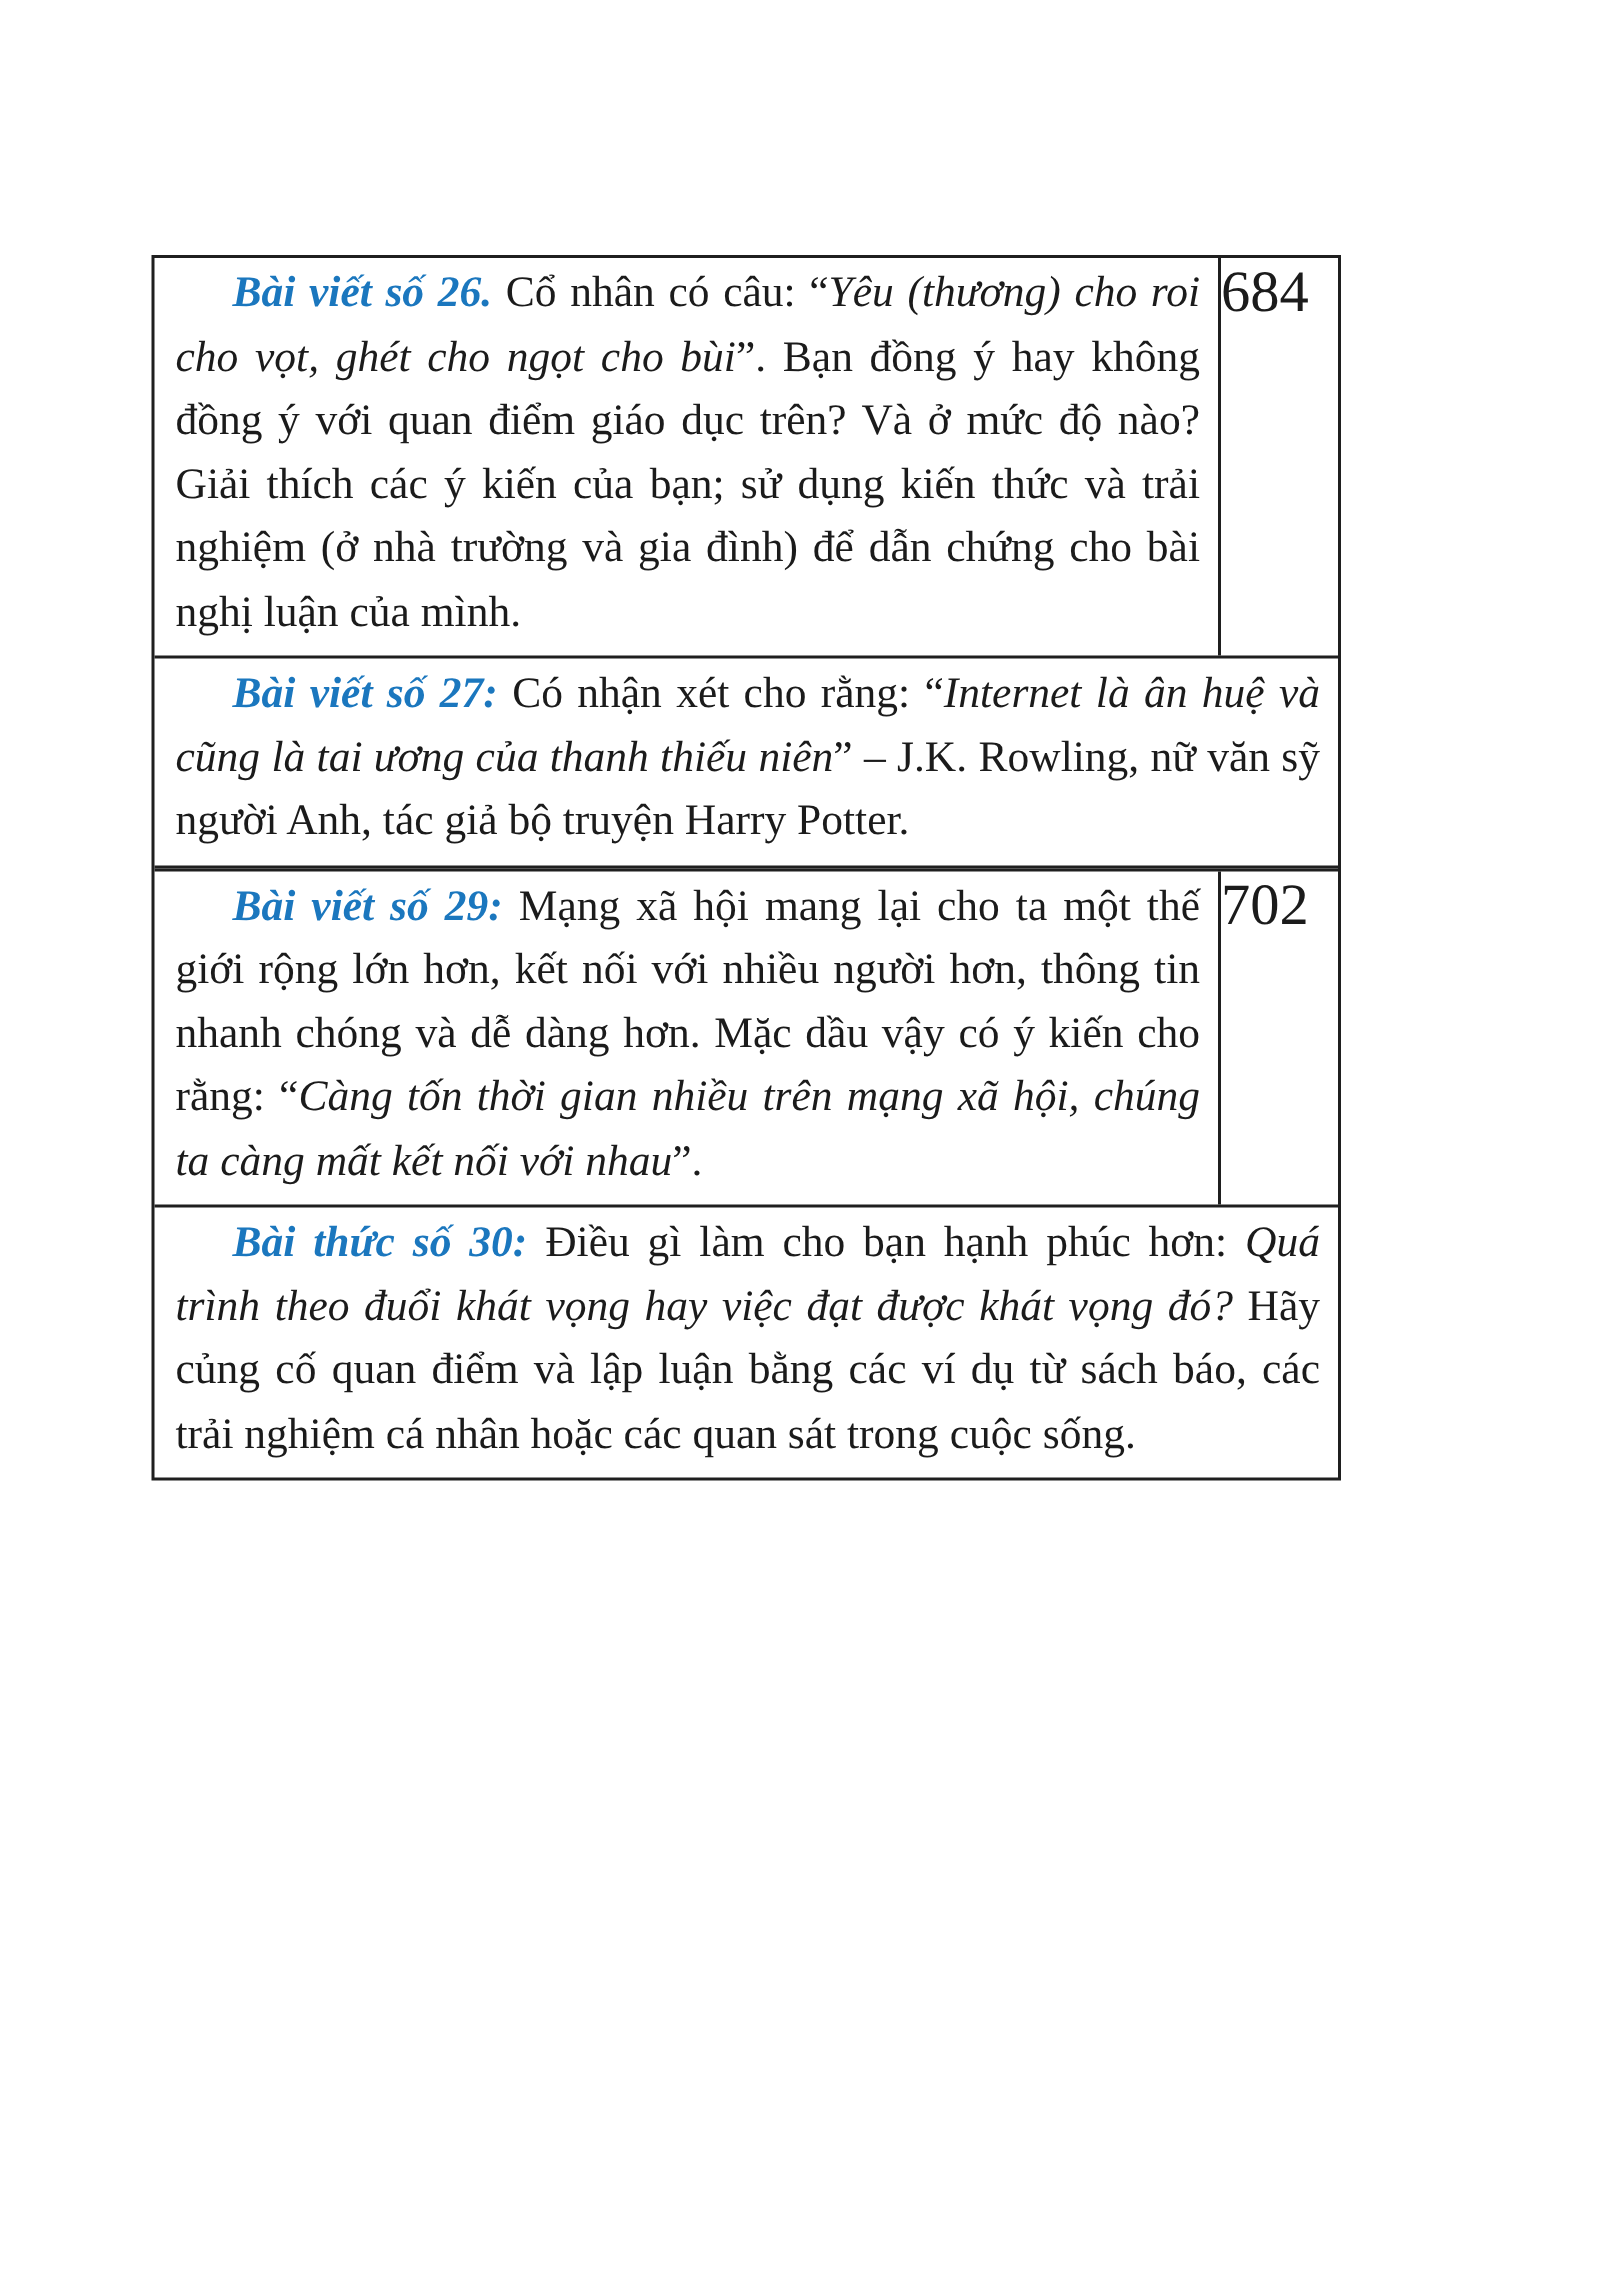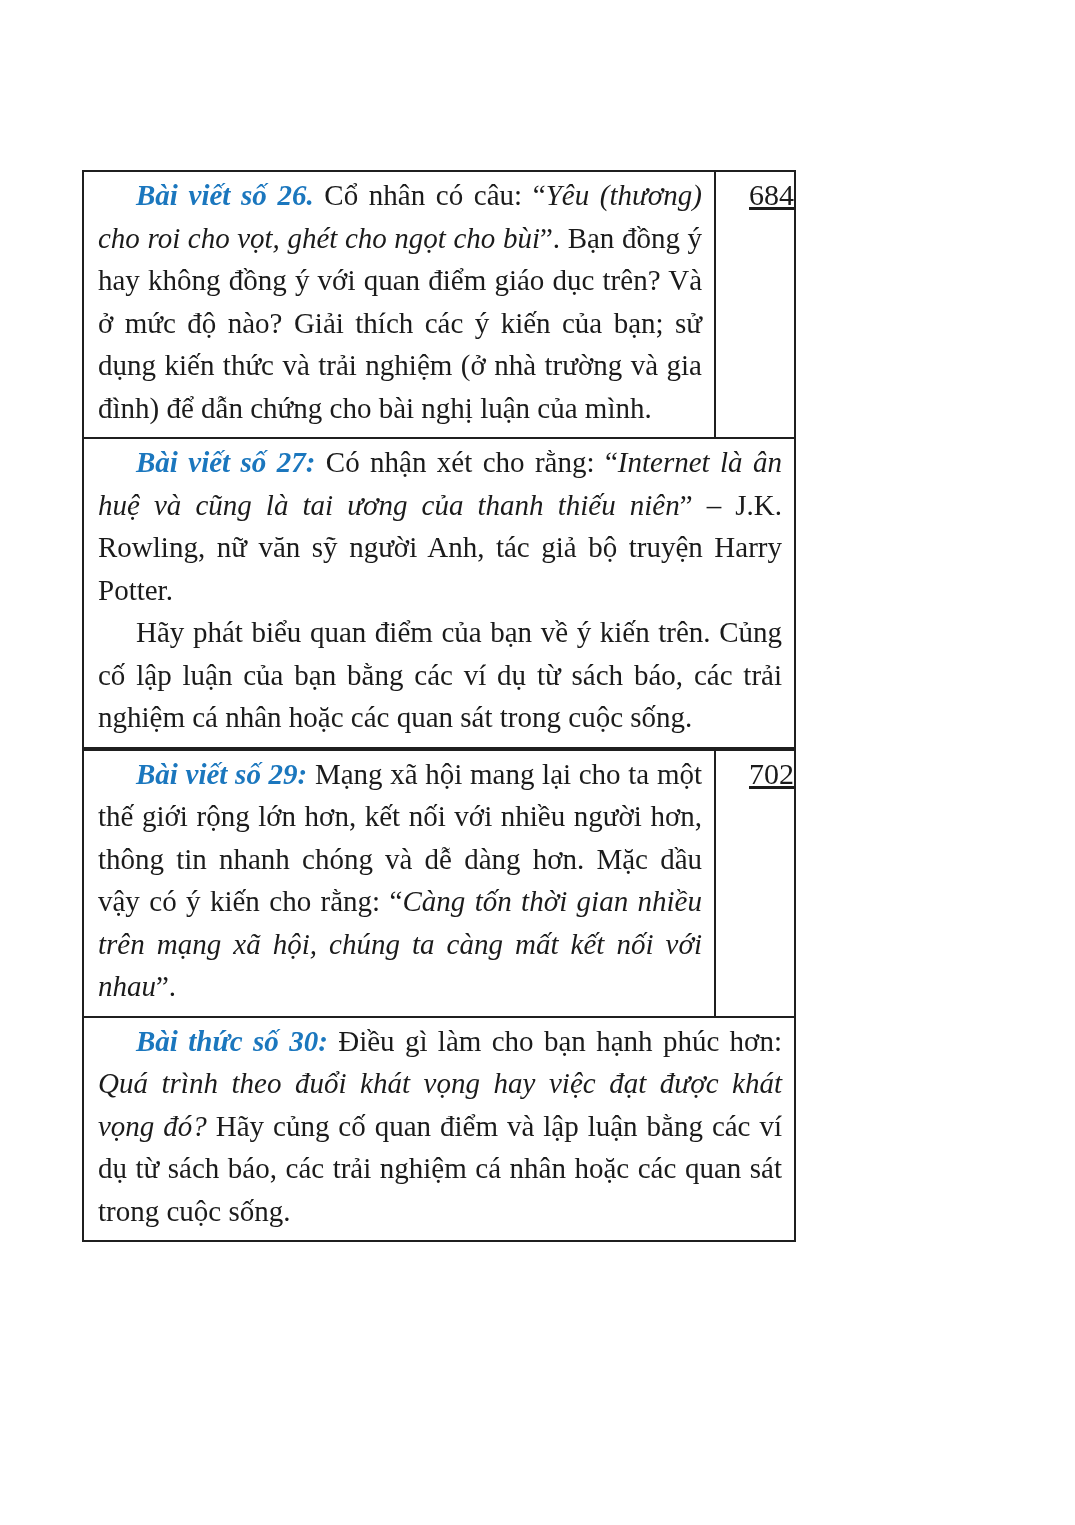--- a/index.html
+++ b/index.html
@@ -9,23 +9,23 @@
   }
   body {
     width: 1075px;
     height: 1525px;
     position: relative;
     font-family: "Liberation Serif", "DejaVu Serif", serif;
     color: #1b1b1b;
   }
   .toc-table {
     position: absolute;
-    left: 82px;
+    left: 101px;
     top: 170px;
-    width: 714px;
+    width: 793px;
     border: 2px solid #1f1f1f;
     box-sizing: border-box;
     background: #ffffff;
   }
   .toc-row {
     display: flex;
     border-top: 2px solid #1f1f1f;
   }
   .toc-row:first-child {
     border-top: none;
@@ -40,25 +40,24 @@
   }
   .para {
     margin: 0;
     text-indent: 38px;
   }
   .page-cell {
     flex: 0 0 80px;
     width: 80px;
     border-left: 2px solid #1f1f1f;
     box-sizing: border-box;
-    text-align: right;
-    font-size: 30px;
+    text-align: left;
+    font-size: 39px;
     line-height: 42.5px;
     padding-top: 2px;
-    text-decoration: underline;
   }
   .seg-label {
     color: #1b77be;
     font-weight: bold;
     font-style: italic;
   }
   .seg-italic {
     font-style: italic;
   }
   .seg-normal {
@@ -71,21 +70,20 @@
 <div class="toc-table" id="toc-table">
     <div class="toc-row">
       <div class="text-cell">
         <p class="para"><span class="seg-label">Bài viết số 26.</span><span class="seg-normal"> Cổ nhân có câu: “</span><span class="seg-italic">Yêu (thương) cho roi cho vọt, ghét cho ngọt cho bùi</span><span class="seg-normal">”. Bạn đồng ý hay không đồng ý với quan điểm giáo dục trên? Và ở mức độ nào? Giải thích các ý kiến của bạn; sử dụng kiến thức và trải nghiệm (ở nhà trường và gia đình) để dẫn chứng cho bài nghị luận của mình.</span></p>
       </div>
       <div class="page-cell">684</div>
     </div>
     <div class="toc-row">
       <div class="text-cell">
         <p class="para"><span class="seg-label">Bài viết số 27:</span><span class="seg-normal"> Có nhận xét cho rằng: “</span><span class="seg-italic">Internet là ân huệ và cũng là tai ương của thanh thiếu niên</span><span class="seg-normal">” – J.K. Rowling, nữ văn sỹ người Anh, tác giả bộ truyện Harry Potter.</span></p>
-        <p class="para"><span class="seg-normal">Hãy phát biểu quan điểm của bạn về ý kiến trên. Củng cố lập luận của bạn bằng các ví dụ từ sách báo, các trải nghiệm cá nhân hoặc các quan sát trong cuộc sống.</span></p>
       </div>
     </div>
     <div class="toc-row">
     </div>
     <div class="toc-row">
       <div class="text-cell">
         <p class="para"><span class="seg-label">Bài viết số 29:</span><span class="seg-normal"> Mạng xã hội mang lại cho ta một thế giới rộng lớn hơn, kết nối với nhiều người hơn, thông tin nhanh chóng và dễ dàng hơn. Mặc dầu vậy có ý kiến cho rằng: “</span><span class="seg-italic">Càng tốn thời gian nhiều trên mạng xã hội, chúng ta càng mất kết nối với nhau</span><span class="seg-normal">”.</span></p>
       </div>
       <div class="page-cell">702</div>
     </div>

